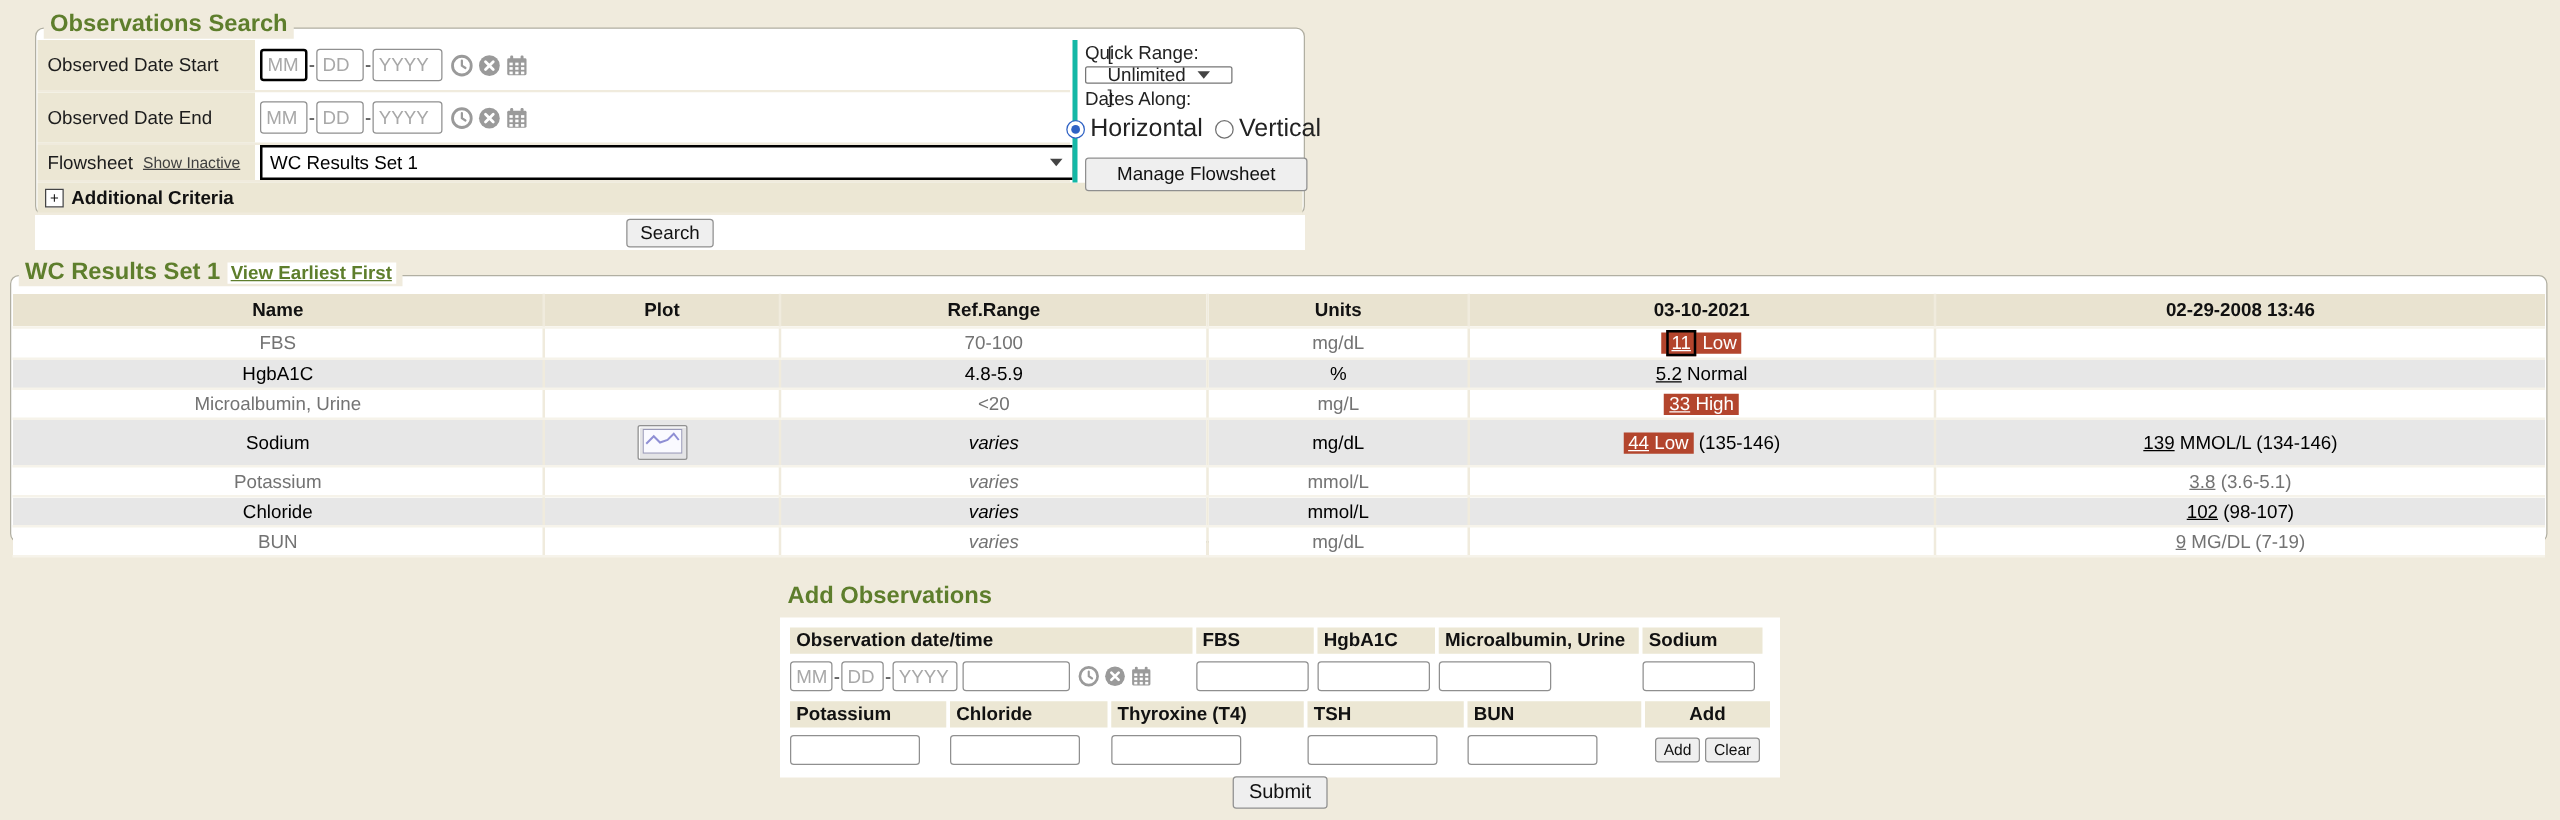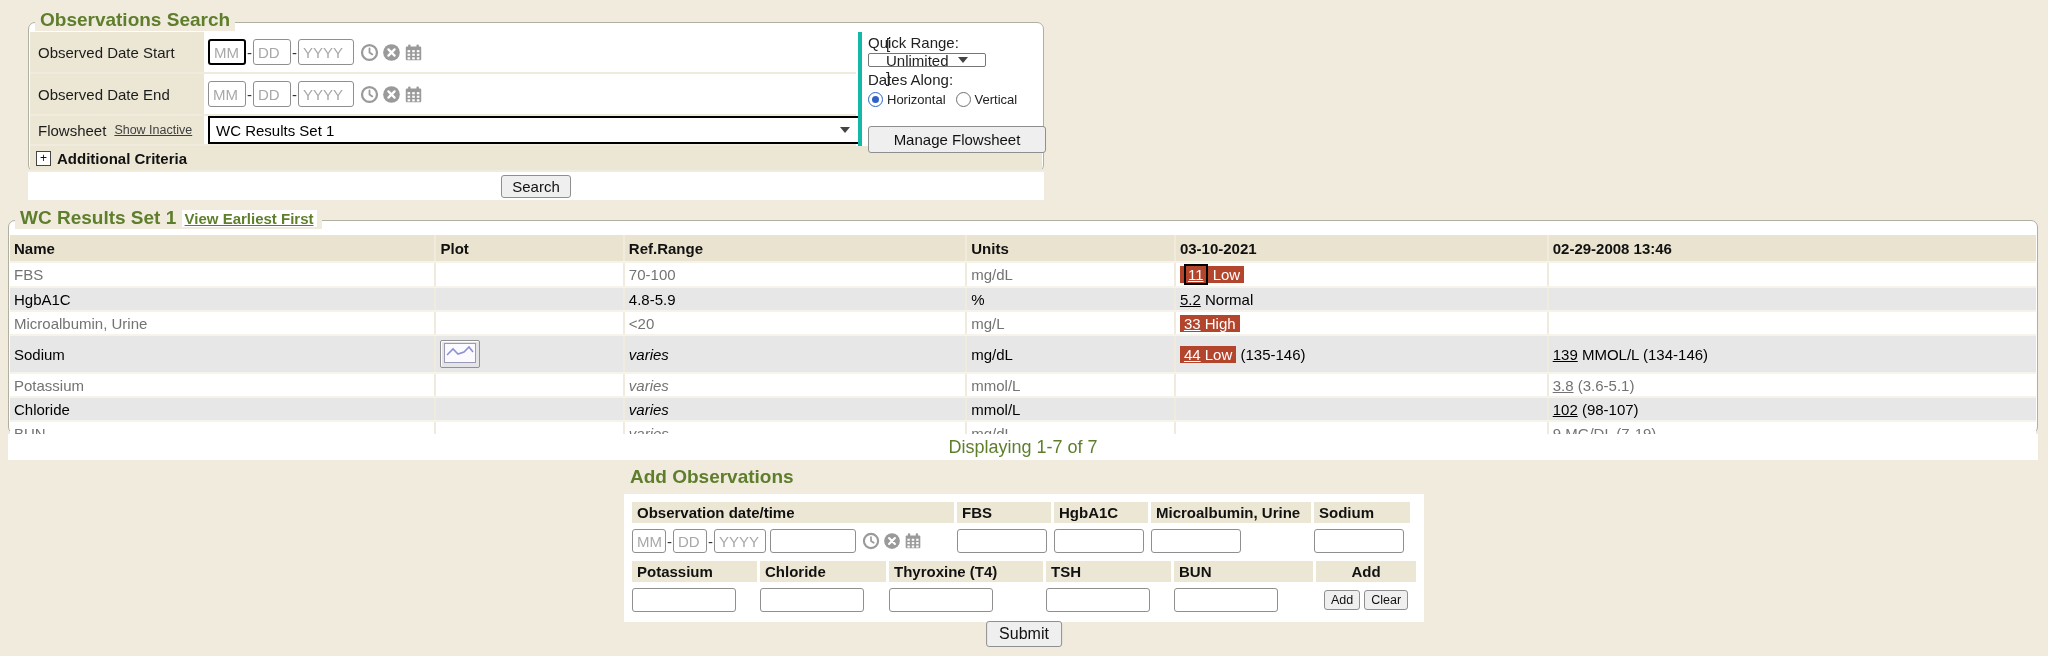--- a/index.html
+++ b/index.html
@@ -39,21 +39,21 @@
   .plusbox{display:inline-flex;align-items:center;justify-content:center;width:13px;height:13px;
            border:1px solid #444;background:#fff;font-size:12px;line-height:11px;color:#111;
            margin-right:6px;cursor:pointer;flex:none;}
   .addcrit-label{font-size:15px;font-weight:bold;color:#111;}
 
   .right-panel{position:absolute;top:0px;right:0px;width:184px;height:114px;background:#fff;
                border-left:4px solid #14b8a6;box-sizing:border-box;padding:2px 0 0 6px;font-size:15px;color:#222;}
   .qr-select{height:14px;width:118px;box-sizing:border-box;border:1px solid #767676;border-radius:2px;
              background:#fff;display:flex;align-items:center;justify-content:space-between;
              font-size:15px;padding:0 17px;margin:2px 0 4px 0;cursor:pointer;}
-  .radio-row{display:flex;align-items:center;gap:4px;margin-top:4px;font-size:13px;}
+  .radio-row{display:flex;align-items:center;gap:4px;margin-top:4px;font-size:20px;justify-content:center;}
   .radio{width:15px;height:15px;border:1px solid #707070;border-radius:50%;background:#fff;
          display:inline-block;position:relative;box-sizing:border-box;flex:none;cursor:pointer;}
   .radio.sel{border-color:#2f62c4;}
   .radio.sel::after{content:"";position:absolute;left:3px;top:3px;right:3px;bottom:3px;
                     background:#2f62c4;border-radius:50%;}
   .btn{background:#efefef;border:1px solid #8f8f8f;border-radius:3px;font-family:"Liberation Sans",sans-serif;
        font-size:15px;color:#111;padding:2px 10px;cursor:pointer;}
   .manage-btn{position:absolute;left:6px;top:94px;height:27px;width:178px;}
 
   #search-strip{position:absolute;left:28px;top:172px;width:1016px;height:28px;background:#fff;
@@ -61,21 +61,21 @@
   #charts-fs{left:1062px;top:24px;width:172px;height:38px;}
   .charts-msg{padding:6px 0 0 6px;font-size:15px;color:#1c1c1c;}
 
   
   #res-fs{left:8px;top:220px;width:2030px;height:214px;background:#fff;}
   .res-legend-link{font-size:15px;font-weight:bold;color:#5e7e2c;text-decoration:underline;
                    background:#fff;padding:0 3px;cursor:pointer;}
   .res-table{position:absolute;left:1px;right:1px;top:14px;border-collapse:collapse;width:2026px;
              font-size:15px;table-layout:fixed;}
   .res-table th,.res-table td{border-right:2px solid #f0ebdd;border-bottom:2px solid #f6f3ea;
-             text-align:left;padding:1px 4px;overflow:hidden;white-space:nowrap;}
+             text-align:center;padding:1px 4px;overflow:hidden;white-space:nowrap;}
   .res-table th:last-child,.res-table td:last-child{border-right:none;}
   .res-table thead th{background:#e9e3d0;font-weight:bold;color:#111;height:24px;}
   tr.odd td{background:#fff;color:#737373;}
   tr.even td{background:#e7e7e7;color:#000;}
   td.h22{height:20px;} td.h36{height:34px;}
   .varies{font-style:italic;}
   .val{text-decoration:underline;color:inherit;cursor:pointer;}
   .redbox{background:#b3452d;color:#fff;padding:0 4px;white-space:nowrap;}
   .redbox .val{color:#fff;}
   .focusring{border:2px solid #000;padding:0 2px;display:inline-block;background:#b3452d;margin-right:1px;}
@@ -342,23 +342,20 @@
           <td class="h22">mg/dL</td>
           <td class="h22"></td>
           <td class="h22">
             <span class="val">9</span> <span>MG/DL (7-19)</span>
           </td>
         </tr>
       </tbody>
     </table>
   </div>
 
-  <div id="paging-strip">
-    <span>Displaying 1-7 of 7</span>
-  </div>
 
   <div id="add-title">Add Observations</div>
 
   <div id="add-box">
     <div class="addrow hdr">
       <div class="addhdr c-date">Observation date/time</div>
       <div class="addhdr c-fbs">FBS</div>
       <div class="addhdr c-hgb">HgbA1C</div>
       <div class="addhdr c-micro">Microalbumin, Urine</div>
       <div class="addhdr c-sod">Sodium</div>

